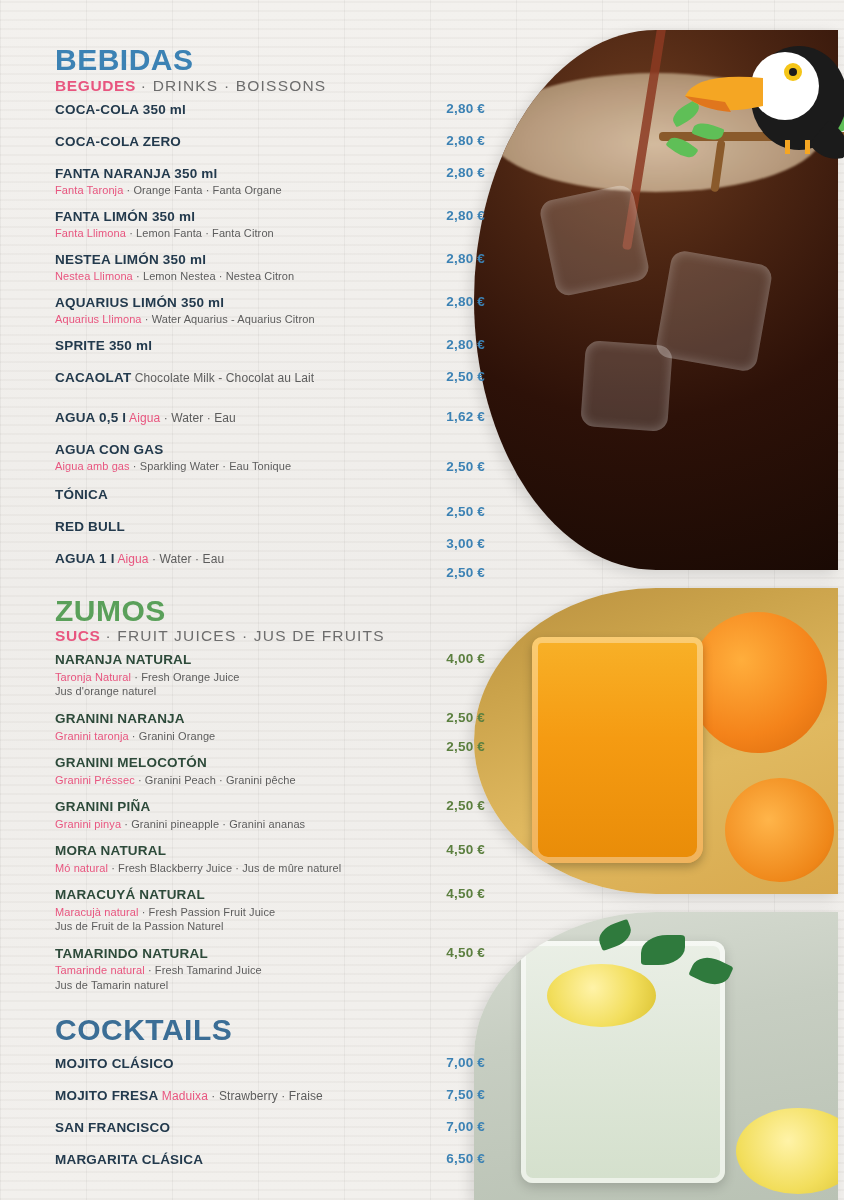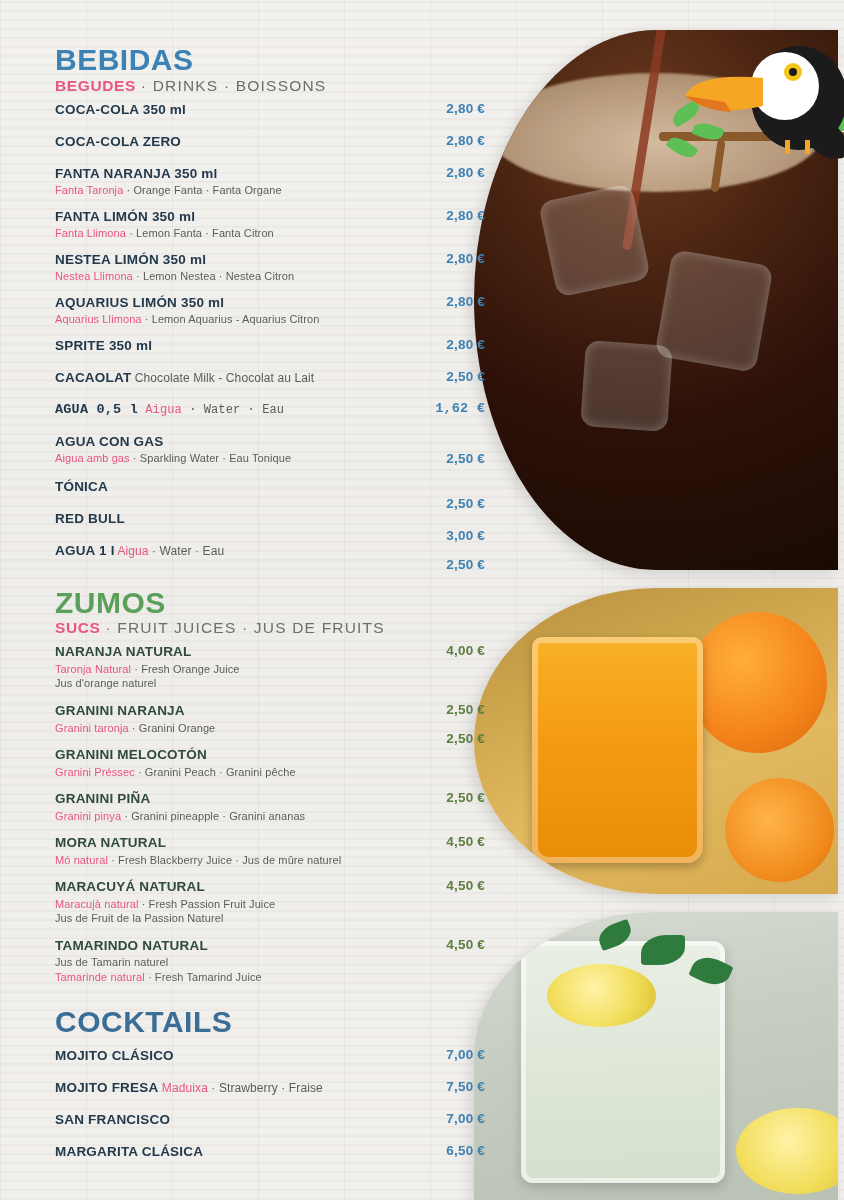--- a/index.html
+++ b/index.html
@@ -323,36 +323,36 @@
           <span class="item-name">NESTEA LIMÓN 350 ml</span>
           <div class="item-desc">
             <span class="ca">Nestea Llimona</span><span> · Lemon Nestea · Nestea Citron</span>
           </div>
           <span class="item-price" style="top:1px;">2,80 €</span>
         </div>
 
         <div class="item row" style="margin-top:9px;">
           <span class="item-name">AQUARIUS LIMÓN 350 ml</span>
           <div class="item-desc">
-            <span class="ca">Aquarius Llimona</span><span> · Lemon Aquarius - Aquarius Citron</span>
+            <span class="ca">Aquarius Llimona</span><span> · Water Aquarius - Aquarius Citron</span>
           </div>
           <span class="item-price" style="top:1px;">2,80 €</span>
         </div>
 
         <div class="item row" style="margin-top:9px;">
           <span class="item-name">SPRITE 350 ml</span>
           <span class="item-price" style="top:1px;">2,80 €</span>
         </div>
 
         <div class="item row" style="margin-top:12px;">
           <span class="item-name"><span>CACAOLAT</span><span class="inline-desc"> Chocolate Milk - Chocolat au Lait</span></span>
           <span class="item-price" style="top:1px;">2,50 €</span>
         </div>
 
-        <div class="item row" style="margin-top:12px;font-family:Liberation Mono, monospace;">
+        <div class="item row" style="margin-top:20px;">
           <span class="item-name"><span>AGUA 0,5 l</span><span class="inline-desc ca" style="color:#e8557f;"> Aigua</span><span class="inline-desc"> · Water · Eau</span></span>
           <span class="item-price" style="top:1px;">1,62 €</span>
         </div>
 
         <div class="item row" style="margin-top:12px;">
           <span class="item-name">AGUA CON GAS</span>
           <div class="item-desc">
             <span class="ca">Aigua amb gas</span><span> · Sparkling Water · Eau Tonique</span>
           </div>
           <span class="item-price" style="top:19px;">2,50 €</span>
@@ -428,24 +428,24 @@
           <span class="item-name">MARACUYÁ NATURAL</span>
           <div class="item-desc">
             <span class="ca">Maracujà natural</span><span> · Fresh Passion Fruit Juice</span>
           </div>
           <div class="item-desc">Jus de Fruit de la Passion Naturel</div>
           <span class="item-price" style="top:1px;">4,50 €</span>
         </div>
 
         <div class="item row" style="margin-top:10px;">
           <span class="item-name">TAMARINDO NATURAL</span>
+          <div class="item-desc">
+            <span class="ca">Tamarinde natural</span><span> · Fresh Tamarind Juice</span>
+          </div>
           <div class="item-desc">Jus de Tamarin naturel</div>
-          <div class="item-desc">
-            <span class="ca">Tamarinde natural</span><span> · Fresh Tamarind Juice</span>
-          </div>
           <span class="item-price" style="top:1px;">4,50 €</span>
         </div>
       </div>
     </div>
 
     <div class="section cocktails-col" style="margin-top:22px;">
       <div class="sec-title cocktails">COCKTAILS</div>
 
       <div class="items" style="margin-top:8px;">
         <div class="item row">

